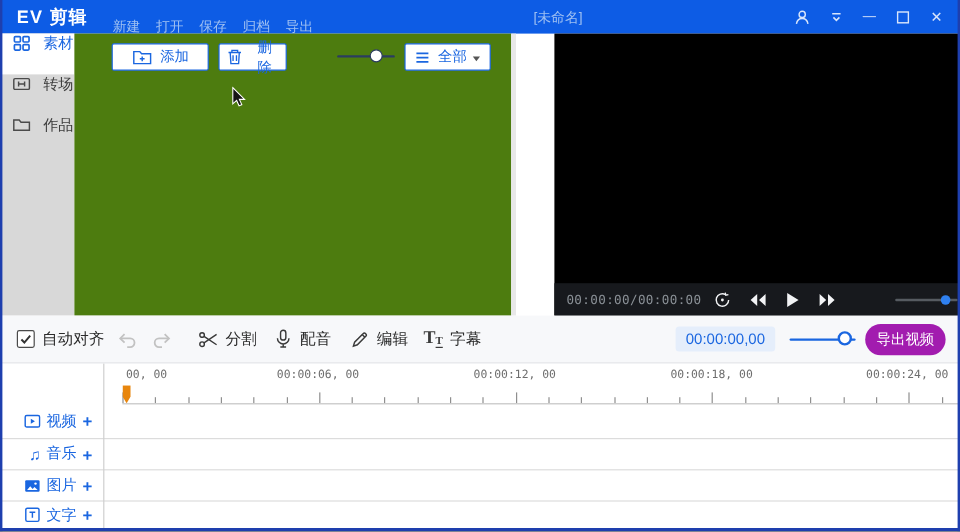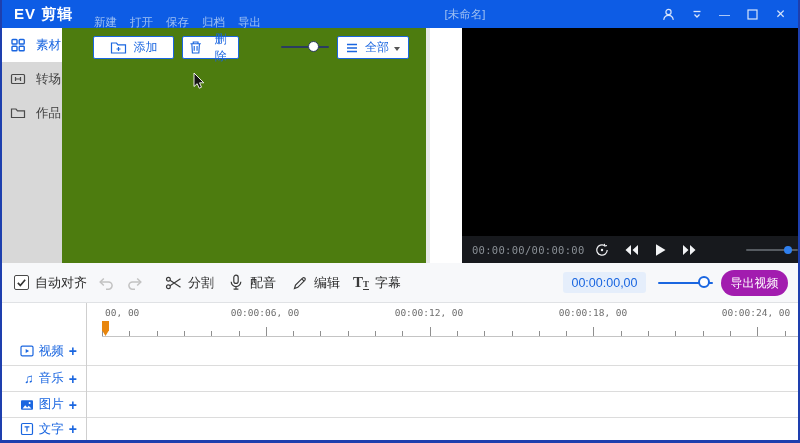--- a/index.html
+++ b/index.html
@@ -13,21 +13,21 @@
   .logo{position:absolute;left:14px;top:5px;font-size:15px;font-weight:bold;color:#fff;letter-spacing:1px;}
   .menu{position:absolute;left:92px;top:0;height:45px;display:flex;align-items:center;gap:9px;}
   .menu span{font-size:11.5px;color:#9fc0f2;cursor:default;padding:0 2px;}
   .doc-title{position:absolute;left:400px;top:0;width:130px;height:28px;display:flex;align-items:center;justify-content:center;font-size:11.5px;color:#9fc0f2;}
   .winctl{position:absolute;right:0;top:0;height:28px;display:flex;align-items:center;gap:13px;padding-right:12px;color:#d8e5fb;}
   .winctl .ic{width:15px;height:15px;display:flex;align-items:center;justify-content:center;font-size:13px;line-height:1;}
 
   
   .main{position:absolute;left:0;top:28px;width:800px;height:235px;}
   .sidebar{position:absolute;left:0;top:0;width:62px;height:235px;background:#d8d8d8;}
-  .side-item{height:34px;display:flex;align-items:center;color:#3d3d3d;cursor:pointer;}
+  .side-item{height:34px;display:flex;color:#3d3d3d;cursor:pointer;}
   .side-item .sic{margin-left:10px;width:16px;height:16px;color:#4a4a4a;}
   .side-item .slb{margin-left:10px;font-size:12.5px;}
   .side-item.active{background:#fff;color:var(--accent);}
   .side-item.active .sic{color:var(--accent);}
 
   .panel{position:absolute;left:62px;top:0;width:364px;height:235px;background:#4d7c0f;}
   .pbtn{position:absolute;top:8px;height:23px;border:1px solid var(--accent);border-radius:2px;background:#fff;
         display:flex;align-items:center;justify-content:center;gap:7px;color:var(--accent);font-size:12px;cursor:pointer;}
   .pbtn svg{color:var(--accent);}
   .pslider-line{position:absolute;left:219px;top:18px;width:48px;height:2px;background:#2b3c60;border-radius:1px;}

